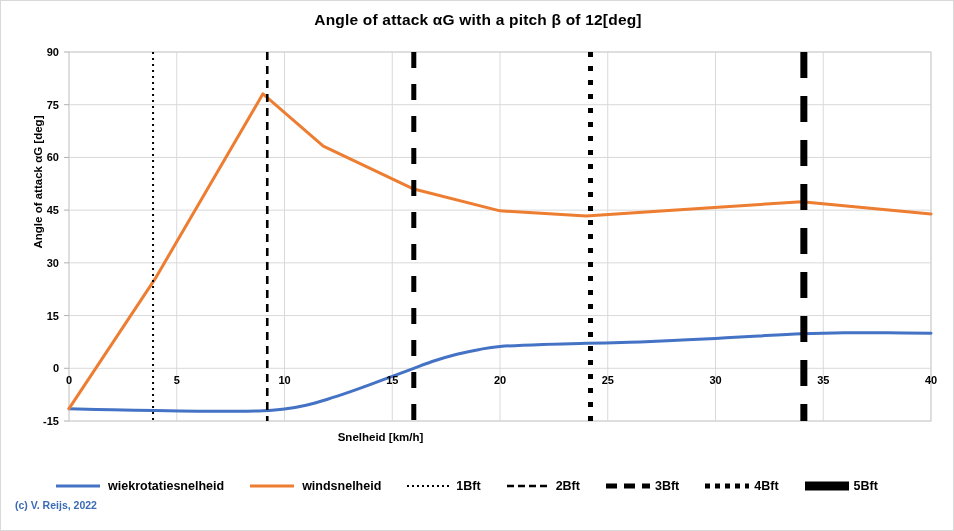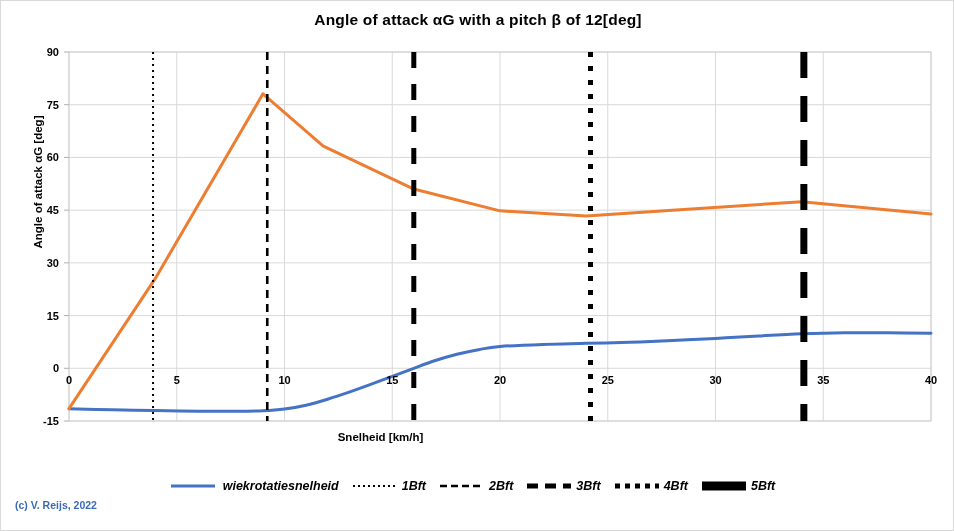--- a/index.html
+++ b/index.html
@@ -42,21 +42,21 @@
     font-size:10.5px;font-weight:bold;
     color:#3b6bb5;
   }
   #legend{
     position:absolute;left:0;top:478px;width:954px;
     display:flex;justify-content:center;align-items:center;
     gap:0px;
     font-size:12.5px;font-weight:bold;
   }
   .leg-item{display:flex;align-items:center;}
-  .leg-label{margin-left:6px;margin-right:12px;white-space:nowrap;font-style:italic;}
+  .leg-label{margin-left:6px;margin-right:24px;white-space:nowrap;}
   .leg-label.tight{margin-left:3px;}
   .tick-txt{font-size:11px;font-weight:bold;fill:#000;}
 </style>
 </head>
 <body>
 
 <div id="frame">
 
   <div id="chart-title">Angle of attack αG with a pitch β of 12[deg]</div>
 
@@ -126,20 +126,26 @@
 
   <div id="legend">
       <div class="leg-item">
         <svg width="48" height="14">
           <line x1="2" y1="7" x2="46" y2="7" stroke="#4472c4" stroke-width="3" stroke-linecap="butt"></line>
         </svg>
         <span class="leg-label">wiekrotatiesnelheid</span>
       </div>
       <div class="leg-item">
         <svg width="48" height="14">
+          <line x1="2" y1="7" x2="46" y2="7" stroke="#ed7d31" stroke-width="3" stroke-linecap="butt"></line>
+        </svg>
+        <span class="leg-label">windsnelheid</span>
+      </div>
+      <div class="leg-item">
+        <svg width="48" height="14">
           <line x1="2" y1="7" x2="46" y2="7" stroke="#000000" stroke-width="2" stroke-linecap="butt" stroke-dasharray="2,3"></line>
         </svg>
         <span class="leg-label tight">1Bft</span>
       </div>
       <div class="leg-item">
         <svg width="48" height="14">
           <line x1="2" y1="7" x2="46" y2="7" stroke="#000000" stroke-width="2.6" stroke-linecap="butt" stroke-dasharray="7,4"></line>
         </svg>
         <span class="leg-label tight">2Bft</span>
       </div>

